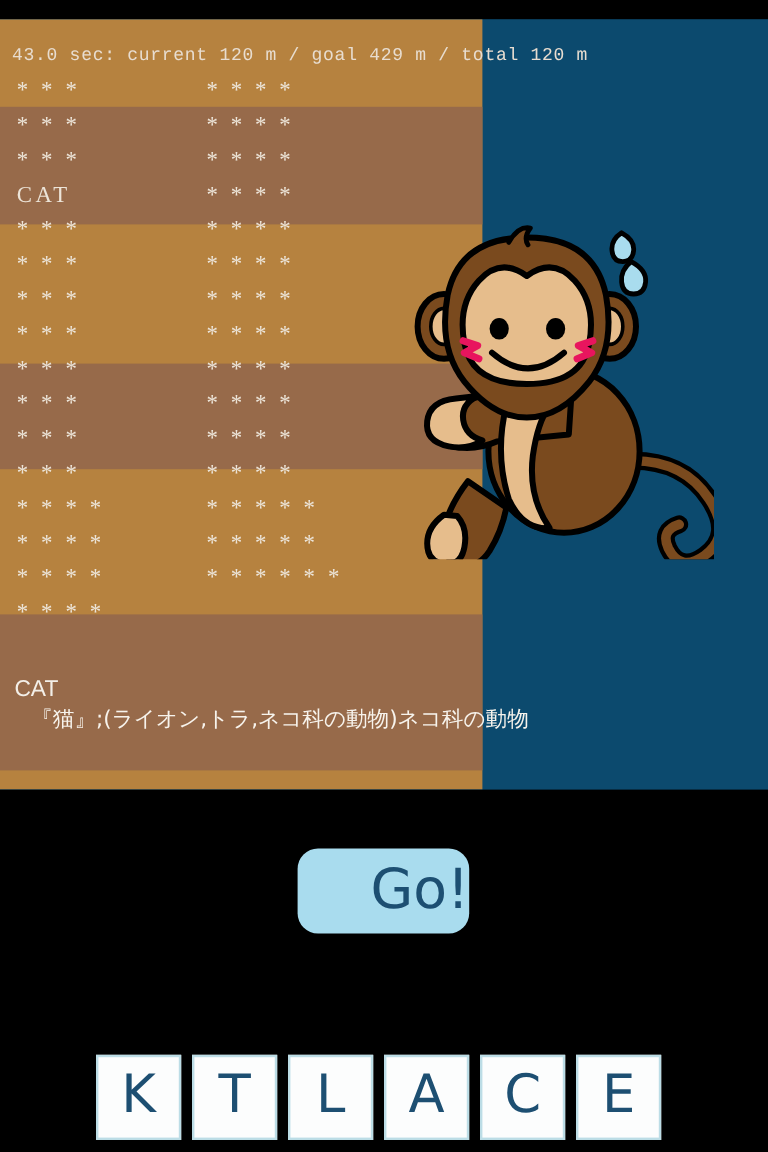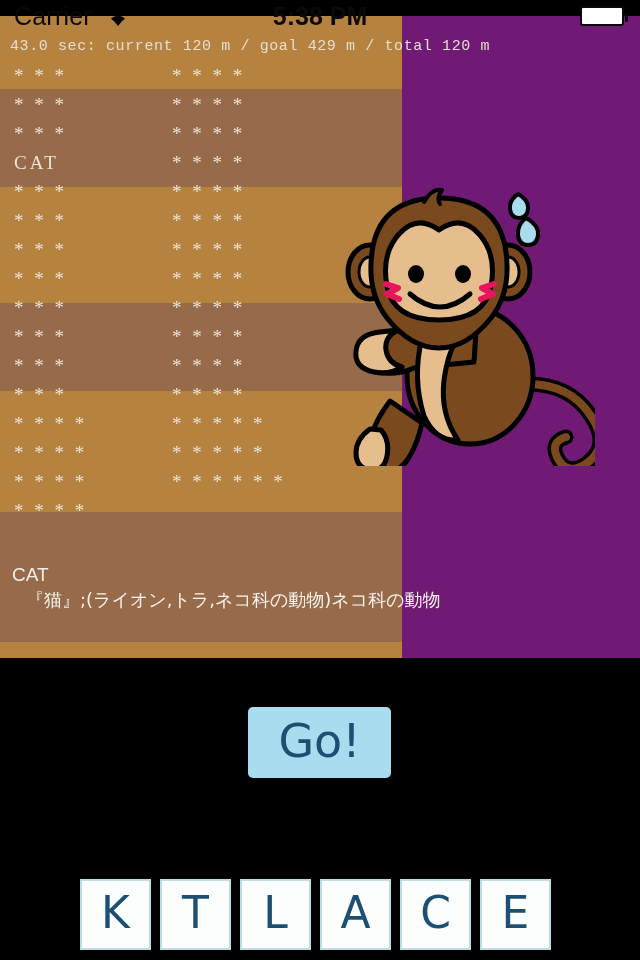--- a/index.html
+++ b/index.html
@@ -4,21 +4,21 @@
 <style>
   * { margin:0; padding:0; box-sizing:border-box; }
   html,body { width:640px; height:960px; background:#000; overflow:hidden; }
   body { font-family:"Liberation Sans", sans-serif; }
 
   #app { position:relative; width:640px; height:960px; background:#000; }
 
   
   #playfield {
     position:absolute; left:0; top:16px; width:640px; height:642px;
-    background:#701a75; overflow:hidden;
+    background:#0c4a6e; overflow:hidden;
   }
   #wall {
     position:absolute; left:0; top:0; width:402px; height:642px;
     background:#b6823f;
   }
   .band { position:absolute; left:0; width:402px; background:#976a4a; }
   #b1 { top:73px;  height:98px; }
   #b2 { top:287px; height:88px; }
   #b3 { top:496px; height:130px; }
 
@@ -76,23 +76,23 @@
     font-family:"DejaVu Sans", sans-serif;
     font-size:18px; color:#f7f3ec; line-height:24px; white-space:nowrap;
   }
 
   
   #monkey { position:absolute; left:330px; top:170px; z-index:22; }
 
   
   #go-button {
     position:absolute; left:248px; top:707px; width:143px; height:71px;
-    background:#a9dcee; border-radius:5px;
+    background:#a9dcee; border-radius:17px;
     box-shadow:0 2px 1px rgba(0,0,0,.35);
-    display:flex; align-items:center; justify-content:center;
+    display:flex; align-items:center; justify-content:flex-end;
     cursor:pointer;
   }
   #go-label {
     font-family:"DejaVu Sans", sans-serif;
     font-size:46px; color:#1d4f72; line-height:46px;
     position:relative; top:-2px;
   }
 
   
   #tiles {
@@ -238,30 +238,20 @@
           <path d="M56 98 l12 4 l-11 6 l12 5" fill="none" stroke="#e8155e" stroke-width="6"></path>
           <path d="M164 98 l-12 4 l11 6 l-12 5" fill="none" stroke="#e8155e" stroke-width="6"></path>
 
           <path d="M80 108 q30 26 60 0" fill="none" stroke="#000" stroke-width="5"></path>
         </g>
       </svg>
     </div>
 
   </div>
 
-  <div id="statusbar">
-    <div id="carrier">Carrier</div>
-    <svg id="wifi-icon" viewBox="0 0 26 19">
-      <path d="M13 18 l-5 -6 a7 7 0 0 1 10 0 z" fill="#000"></path>
-      <path d="M3 7 a15 15 0 0 1 20 0" fill="none" stroke="#000" stroke-width="3"></path>
-      <path d="M7 11.5 a9 9 0 0 1 12 0" fill="none" stroke="#000" stroke-width="3"></path>
-    </svg>
-    <div id="clock">5:38 PM</div>
-    <div id="battery"></div>
-  </div>
 
   <div id="go-button">
     <span id="go-label">Go!</span>
   </div>
 
   <div id="tiles">
       <div class="tile">
         <span class="tile-letter">K</span>
       </div>
       <div class="tile">

